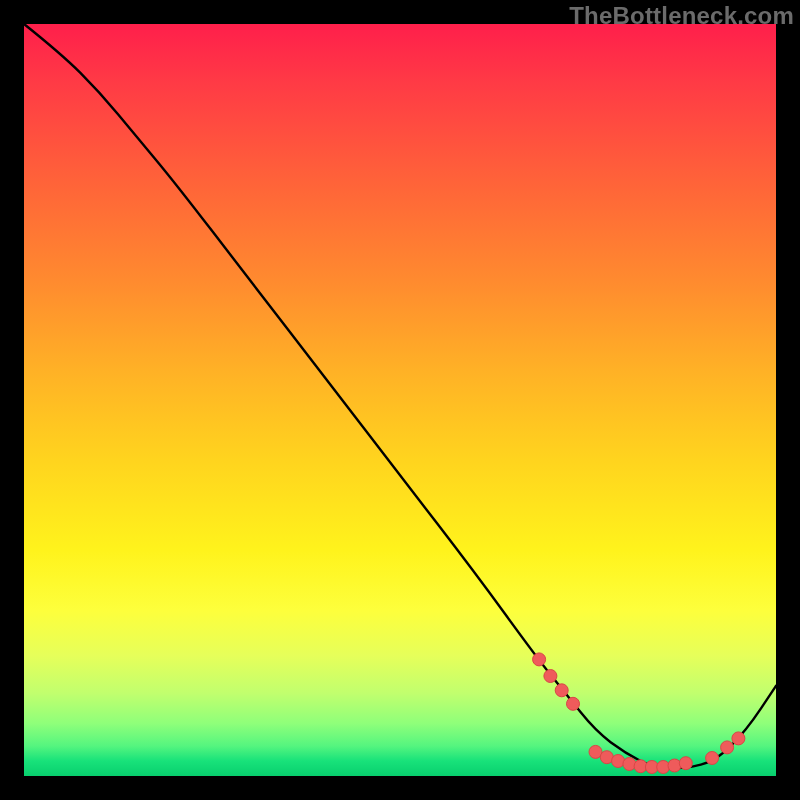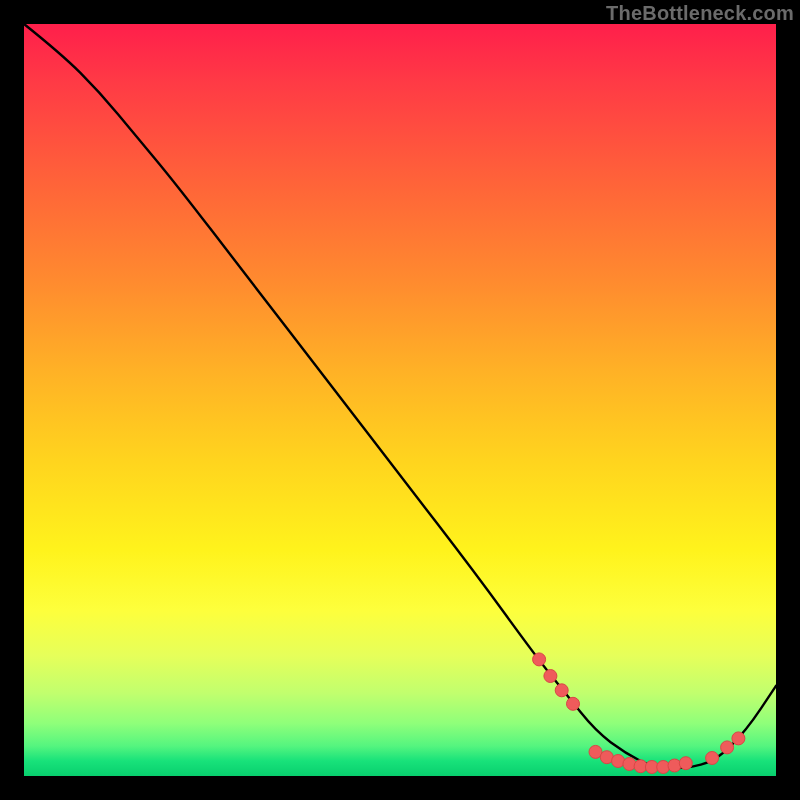--- a/index.html
+++ b/index.html
@@ -38,21 +38,21 @@
       #8fff7a 93%,
       #55f57f 96%,
       #18e27a 98%,
       #08cf6e 100%
     );
   }
   .watermark {
     position: absolute;
     top: 2px;
     right: 6px;
-    font-size: 20px;
+    font-size: 24px;
     font-weight: 600;
     color: #6b6b6b;
     letter-spacing: 0.2px;
     user-select: none;
   }
   svg.curve {
     position: absolute;
     left: 0;
     top: 0;
     width: 752px;

